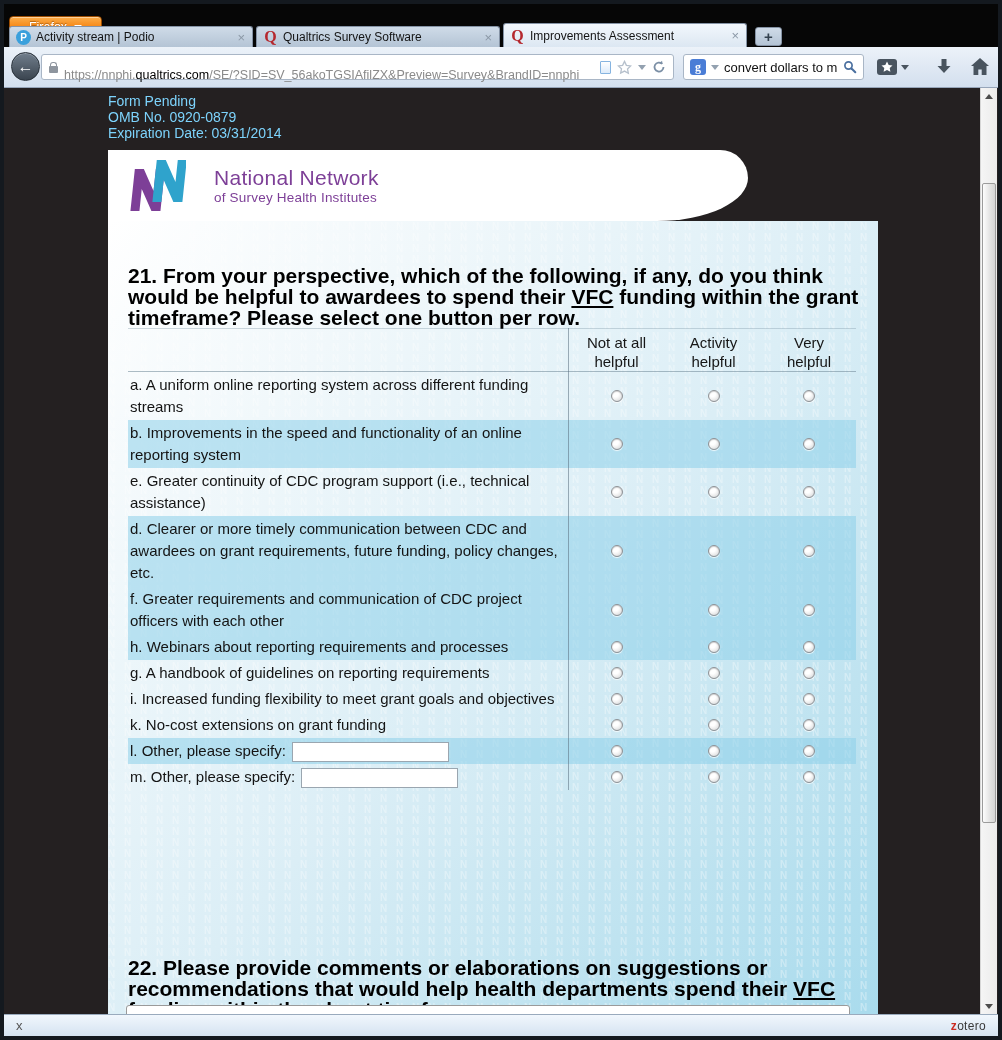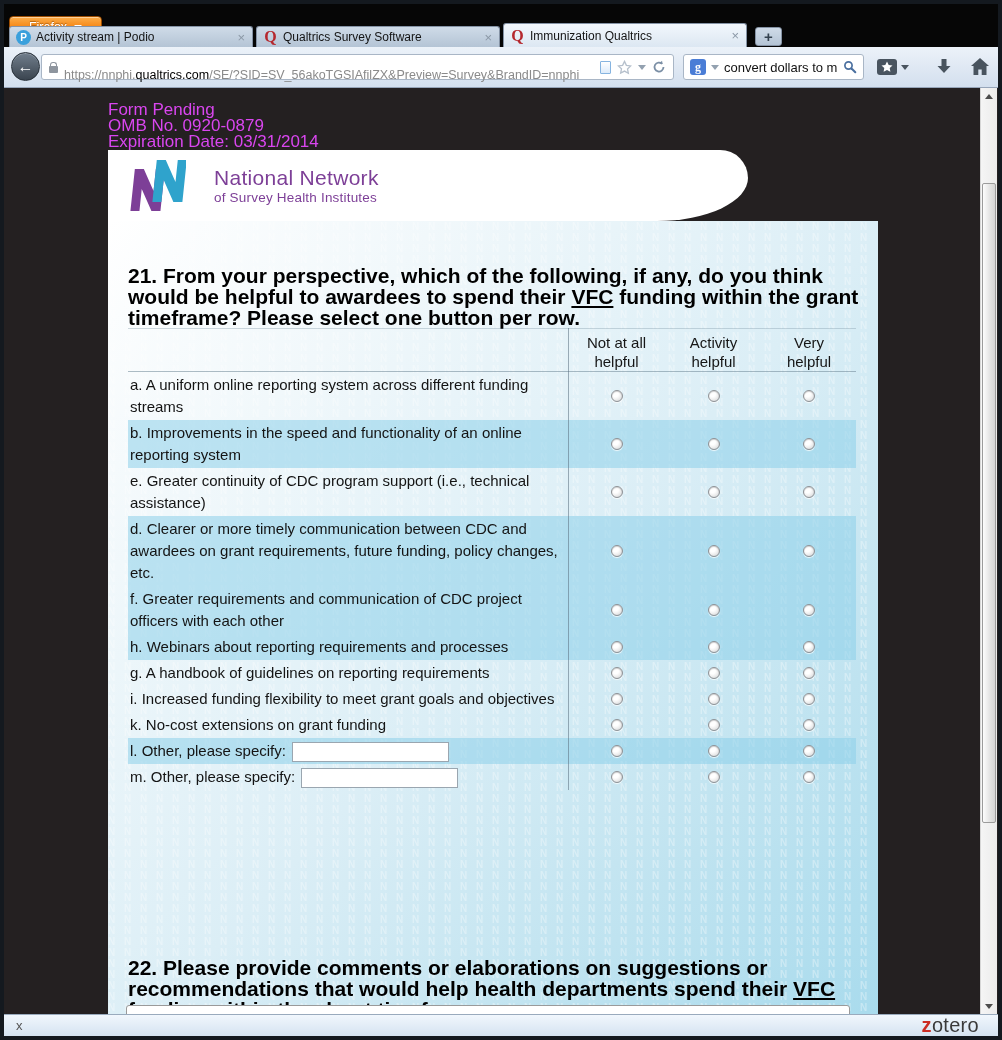--- a/index.html
+++ b/index.html
@@ -54,21 +54,21 @@
     border:1px solid #a9b6c6; border-radius:3px; display:flex; align-items:center; padding:0 6px; gap:5px; }
   .gicon { width:16px; height:16px; background:#4a7dd6; border-radius:3px; color:#fff;
     font:700 12px "Liberation Serif", serif; display:flex; align-items:center; justify-content:center; flex:0 0 auto; }
   .searchinput { flex:1; border:none; outline:none; font-size:13px; color:#111; font-family:"Liberation Sans",sans-serif; background:transparent; min-width:0; }
 
   .toolicon { position:absolute; top:10px; display:flex; align-items:center; gap:3px; color:#49545f; }
 
   
   .page { position:absolute; left:4px; top:88px; right:4px; bottom:26px; background:#242021; overflow:hidden; }
 
-  .ombtext { position:absolute; left:104px; top:14px; color:#d946ef; font-size:17px; line-height:16px; }
+  .ombtext { position:absolute; left:104px; top:5px; color:#7dd3fc; font-size:14px; line-height:16px; }
 
   .logo { position:absolute; left:104px; top:62px; width:640px; height:71px; background:#fff;
     border-radius:0 46px 0 0; border-bottom-right-radius:150px 71px; display:flex; align-items:center; }
   .logo svg { margin-left:22px; flex:0 0 auto; }
   .logotext { margin-left:28px; color:#7d3f97; }
   .logotext .l1 { font-size:21px; letter-spacing:.3px; }
   .logotext .l2 { font-size:13.5px; letter-spacing:.2px; }
 
   .panel { position:absolute; left:104px; top:133px; width:770px; height:793px; overflow:hidden;
     background:linear-gradient(133deg,#ffffff 0%,#f1f8fb 22%,#dbeef6 52%,#bfe3f0 78%,#a9dbed 100%); }
@@ -106,21 +106,21 @@
   .tri-up { width:0; height:0; border-left:4px solid transparent; border-right:4px solid transparent; border-bottom:5px solid #4c4c4c; }
   .tri-down { width:0; height:0; border-left:4px solid transparent; border-right:4px solid transparent; border-top:5px solid #4c4c4c; }
   .sb-thumb { position:absolute; left:1px; right:1px; top:95px; height:640px;
     background:linear-gradient(90deg,#fdfdfd,#e6e6e6 50%,#d4d4d4); border:1px solid #9b9b9b; border-radius:2px; }
 
   
   .statusbar { position:absolute; left:4px; right:4px; bottom:4px; height:22px;
     background:linear-gradient(#f1f7fd,#d5e3f1); border-top:1px solid #99aabd;
     display:flex; align-items:center; }
   .sb-close { margin-left:12px; color:#555; font-size:13px; }
-  .zotero { margin-left:auto; margin-right:19px; font-size:20px; color:#3a3a3a; letter-spacing:.3px; }
+  .zotero { margin-left:auto; margin-right:12px; font-size:12px; color:#3a3a3a; letter-spacing:.3px; }
   .zotero .z { color:#cc2d23; font-weight:700; }
 
   svg { display:block; }
 </style>
 </head>
 <body>
 
 <div id="win">
 
   <div class="top-black"></div>
@@ -136,21 +136,21 @@
         <span class="tab-label">Activity stream | Podio</span>
         <span class="tab-close">×</span>
       </div>
       <div class="tab">
         <span class="tab-icon qualtrics">Q</span>
         <span class="tab-label">Qualtrics Survey Software</span>
         <span class="tab-close">×</span>
       </div>
       <div class="tab active">
         <span class="tab-icon qualtrics">Q</span>
-        <span class="tab-label">Immunization Qualtrics</span>
+        <span class="tab-label">Improvements Assessment</span>
         <span class="tab-close">×</span>
       </div>
       <div class="newtab">+</div>
   </div>
 
   <div class="navbar">
     <div class="backbtn">←</div>
 
     <div class="urlbar">
       <span class="lock"></span>

